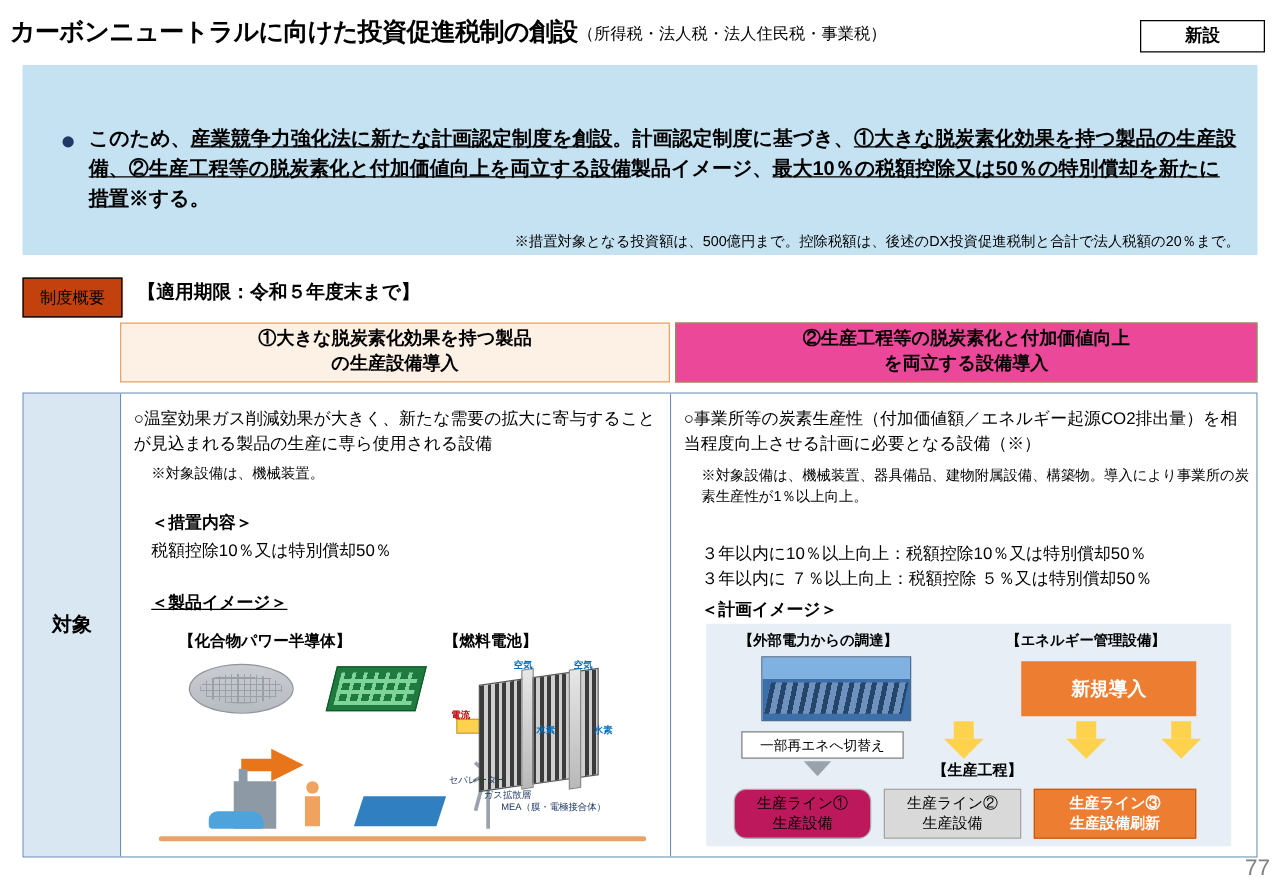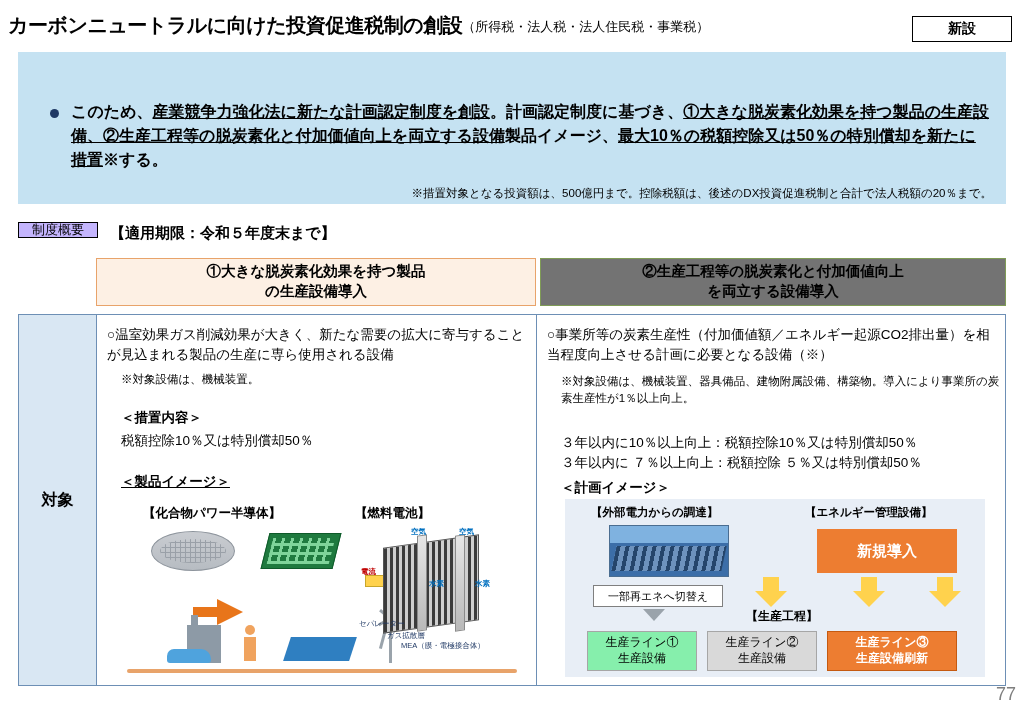--- a/index.html
+++ b/index.html
@@ -43,39 +43,39 @@
   .bullet-text { font-size:16px; font-weight:bold; line-height:1.5; }
   .u { text-decoration:underline; }
   #bullet1 { position:absolute; left:32px; top:12px; width:930px; }
   #bullet2 { position:absolute; left:32px; top:48px; width:940px; }
   #note-line {
     position:absolute; right:14px; top:122px;
     font-size:11.5px; text-align:right; white-space:nowrap;margin-top:12px;
   }
   
   #outline-badge {
-    position:absolute; left:18px; top:222px; width:80px; height:16px;
-    border:1px solid #000; background:#c4b5fd;
+    position:absolute; left:18px; top:222px; width:80px; height:32px;
+    border:1px solid #000; background:#c2410c;
     display:flex; align-items:center; justify-content:center;
     font-size:13px;
   }
   #outline-period {
     position:absolute; left:110px; top:224px;
     font-size:15px; font-weight:bold;
   }
   
   #hdr1 {
     position:absolute; left:96px; top:258px; width:440px; height:48px;
     background:#fdf0e4; border:1.5px solid #e8a36a;
     display:flex; flex-direction:column; align-items:center; justify-content:center;
     font-size:14.5px; font-weight:bold; line-height:1.35; text-align:center;
   }
   #hdr2 {
     position:absolute; left:540px; top:258px; width:466px; height:48px;
-    background:#737373; border:1.5px solid #7f9b56;
+    background:#ec4899; border:1.5px solid #7f9b56;
     display:flex; flex-direction:column; align-items:center; justify-content:center;
     font-size:14.5px; font-weight:bold; line-height:1.35; text-align:center;
   }
   
   #table {
     position:absolute; left:18px; top:314px; width:988px; height:372px;
     border:1px solid #6d8fb5;
     display:flex;
   }
   #col-label {
@@ -221,21 +221,21 @@
   #down-arrow-gray {
     position:absolute; left:78px; top:110px; width:0;height:0;
     border-left:11px solid transparent; border-right:11px solid transparent;
     border-top:12px solid #9aa3ab;
   }
   .line-box {
     position:absolute; top:132px; height:40px;
     display:flex; flex-direction:column; align-items:center; justify-content:center;
     font-size:12px; line-height:1.3; border:1px solid #a6a6a6;
   }
-  #line1 { left:22px; width:110px; background:#86efac; }
+  #line1 { left:22px; width:110px; background:#be185d;border-radius:10px; }
   #line2 { left:142px; width:110px; background:#d9d9d9; }
   #line3 { left:262px; width:130px; background:#ed7d31; color:#fff; font-weight:bold; border-color:#c55a11; }
   
   #page-no {
     position:absolute; right:8px; bottom:2px; font-size:18px; color:#7f7f7f;
   }
 </style>
 </head>
 <body>
 

